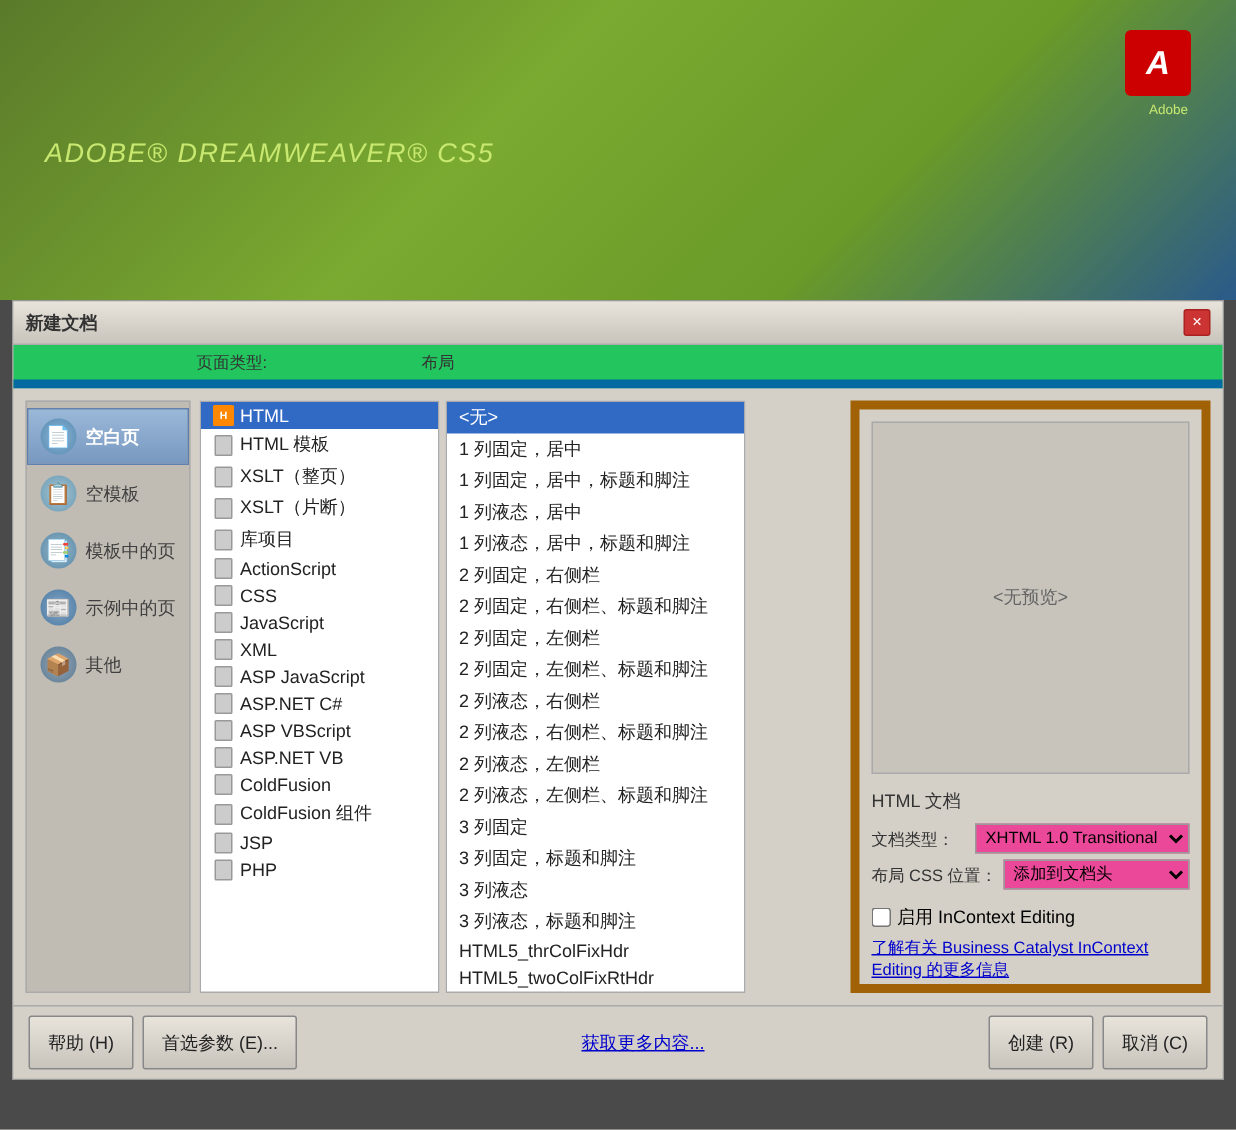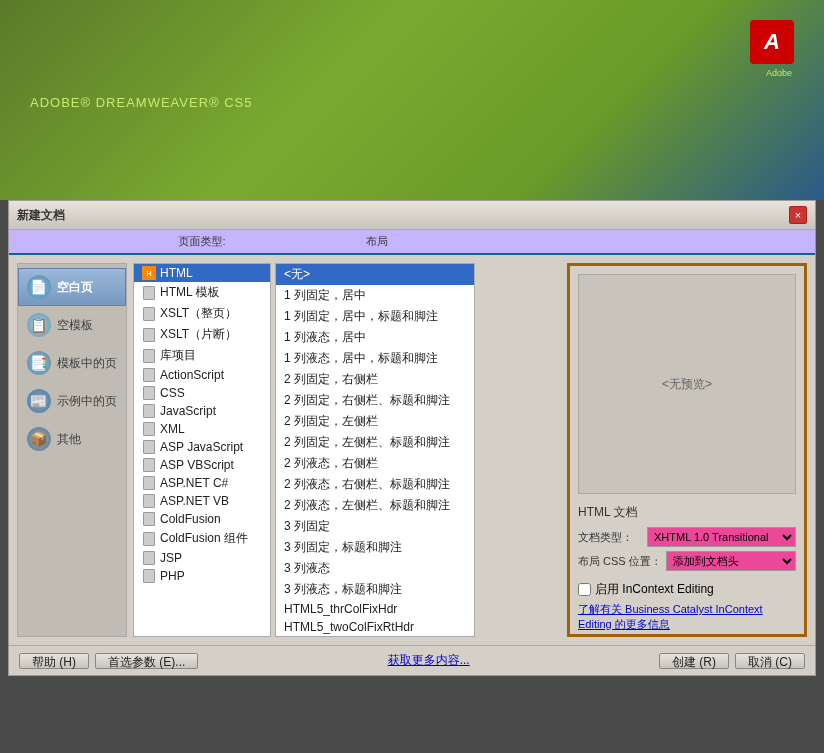--- a/index.html
+++ b/index.html
@@ -14,23 +14,24 @@
       position: relative;
     }
     .dw-logo-area {
       display: flex;
       flex-direction: column;
     }
     .dw-logo-d { color: #c8e870; }
     .dw-logo-w { color: white; }
     .dw-subtitle {
       color: #c8e870;
-      font-size: 13px;
+      font-size: 18px;
       letter-spacing: 1px;
       margin-top: 4px;
+      font-style: italic;
     }
     .adobe-icon {
       position: absolute;
       right: 30px;
       top: 20px;
       width: 44px;
       height: 44px;
       background: #cc0000;
       border-radius: 4px;
       display: flex;
@@ -131,21 +132,21 @@
     .left-item.selected .left-item-label { color: white; font-weight: bold; }
 
     
     .center-area {
       display: flex;
       gap: 4px;
       flex: 1;
     }
 
     .page-type-panel {
-      width: 138px;
+      width: 160px;
       background: white;
       border: 1px solid #aaa;
       overflow-y: auto;
     }
     .list-item {
       padding: 2px 8px;
       cursor: pointer;
       font-size: 12px;
       color: #222;
       display: flex;
@@ -186,21 +187,21 @@
       width: 200px;
       background: white;
       border: 1px solid #aaa;
       overflow-y: auto;
     }
 
     
     .right-panel {
       width: 240px;
       background: #d4d0c8;
-      border: 3px solid #a16207;
+      border: 6px solid #a16207;
       display: flex;
       flex-direction: column;
     }
     .preview-area {
       flex: 1;
       background: #c8c4bc;
       border: 1px solid #aaa;
       margin: 8px;
       display: flex;
       align-items: center;
@@ -277,21 +278,21 @@
       background: #d4d0c8;
       border-top: 1px solid #aaa;
       padding: 6px 10px;
       display: flex;
       align-items: center;
       justify-content: space-between;
     }
     .bottom-left { display: flex; gap: 6px; }
     .bottom-right { display: flex; gap: 6px; }
     .bottom-btn {
-      height: 16px;
+      height: 36px;
       padding: 0 12px;
       background: linear-gradient(to bottom, #e8e4dc, #c8c4bc);
       border: 1px solid #888;
       border-radius: 2px;
       font-size: 12px;
       color: #222;
       cursor: pointer;
     }
     .bottom-link {
       color: #0000cc;
@@ -321,21 +322,21 @@
   <div class="adobe-label">Adobe</div>
 </div>
 
 <div class="dialog">
 
   <div class="dialog-titlebar">
     <span class="dialog-title">新建文档</span>
     <div class="dialog-close-btn">×</div>
   </div>
 
-  <div style="display:flex; background:#c4b5fd; border-bottom:2px solid #0369a1; align-items:flex-end; padding: 0 8px; text-align: center;">
+  <div style="display:flex; background:#22c55e; border-bottom:6px solid #0369a1; align-items:flex-end; padding: 0 8px;">
     <div style="width:110px; font-size:11px; color:#333; padding: 4px 0;"></div>
     <div style="width:150px; font-size:11px; color:#333; padding: 4px 4px;">页面类型:</div>
     <div style="width:200px; font-size:11px; color:#333; padding: 4px 4px;">布局</div>
     <div style="flex:1;"></div>
   </div>
 
   <div class="dialog-body">
 
     <div class="left-panel">
       <div class="left-item selected">
@@ -421,27 +422,27 @@
             <div class="list-item">
               <span class="list-item-icon">
                 <span class="generic-icon"></span>
               </span>
               <span>ASP JavaScript</span>
             </div>
             <div class="list-item">
               <span class="list-item-icon">
                 <span class="generic-icon"></span>
               </span>
+              <span>ASP.NET C#</span>
+            </div>
+            <div class="list-item">
+              <span class="list-item-icon">
+                <span class="generic-icon"></span>
+              </span>
               <span>ASP VBScript</span>
-            </div>
-            <div class="list-item">
-              <span class="list-item-icon">
-                <span class="generic-icon"></span>
-              </span>
-              <span>ASP.NET C#</span>
             </div>
             <div class="list-item">
               <span class="list-item-icon">
                 <span class="generic-icon"></span>
               </span>
               <span>ASP.NET VB</span>
             </div>
             <div class="list-item">
               <span class="list-item-icon">
                 <span class="generic-icon"></span>
@@ -496,20 +497,23 @@
               <span>2 列固定，左侧栏</span>
             </div>
             <div class="list-item">
               <span>2 列固定，左侧栏、标题和脚注</span>
             </div>
             <div class="list-item">
               <span>2 列液态，右侧栏</span>
             </div>
             <div class="list-item">
               <span>2 列液态，右侧栏、标题和脚注</span>
+            </div>
+            <div class="list-item">
+              <span>2 列液态，左侧栏</span>
             </div>
             <div class="list-item">
               <span>2 列液态，左侧栏、标题和脚注</span>
             </div>
             <div class="list-item">
               <span>3 列固定</span>
             </div>
             <div class="list-item">
               <span>3 列固定，标题和脚注</span>
             </div>

